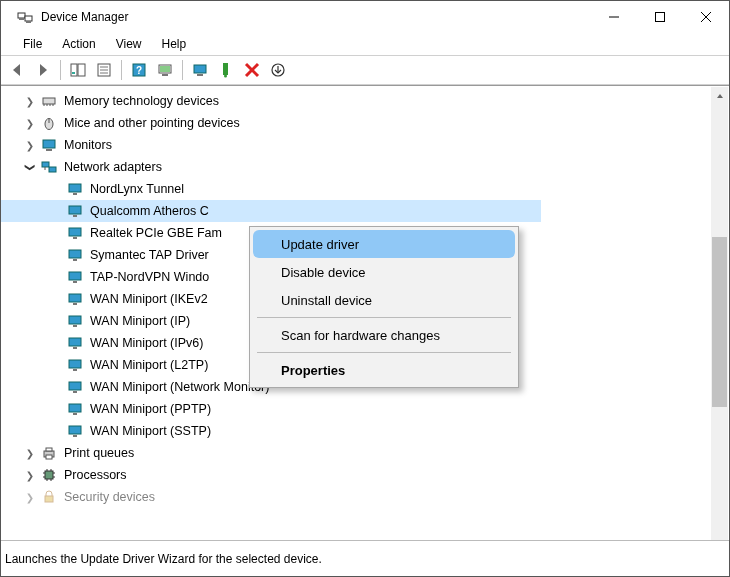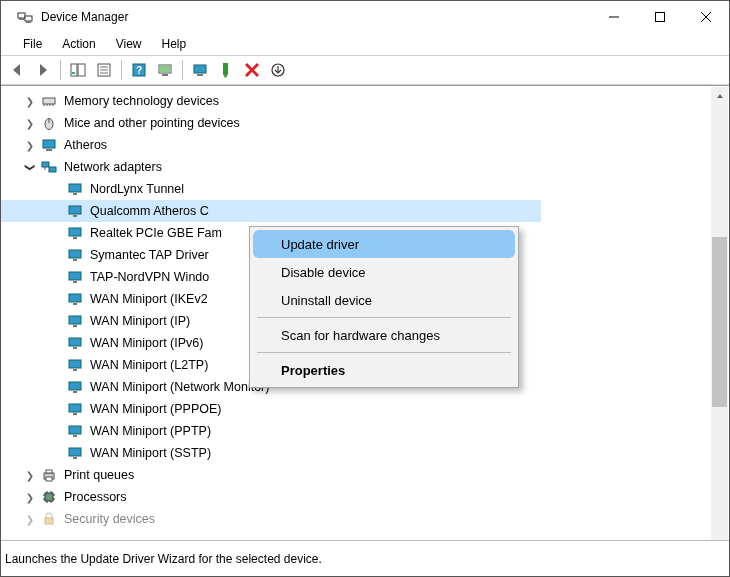--- a/index.html
+++ b/index.html
@@ -309,21 +309,21 @@
           </svg></span>
       <span class="item-label">Mice and other pointing devices</span>
     </div>
 
     <div class="tree-item level1">
       <span class="expander">❯</span>
       <span class="device-icon"><svg width="16" height="16">
             <rect x="2" y="3" width="12" height="8" fill="#39c" stroke="#166"></rect>
             <rect x="5" y="12" width="6" height="2" fill="#777"></rect>
           </svg></span>
-      <span class="item-label">Atheros</span>
+      <span class="item-label">Monitors</span>
     </div>
 
     <div class="tree-item level1">
       <span class="expander" style="transform:rotate(90deg);color:#333">❯</span>
       <span class="device-icon"><svg width="16" height="16">
             <rect x="1" y="3" width="7" height="5" fill="#39c" stroke="#166"></rect>
             <rect x="8" y="8" width="7" height="5" fill="#39c" stroke="#166"></rect>
             <line x1="4" y1="8" x2="4" y2="11" stroke="#555"></line>
             <line x1="4" y1="11" x2="11" y2="11" stroke="#555" style="display:none"></line>
           </svg></span>
@@ -403,27 +403,20 @@
     </div>
 
     <div class="tree-item level3">
       <span class="device-icon"><svg width="16" height="16">
             <rect x="2" y="3" width="12" height="8" fill="#39c" stroke="#166"></rect>
             <rect x="6" y="12" width="4" height="2" fill="#777"></rect>
           </svg></span>
       <span class="item-label">WAN Miniport (Network Monitor)</span>
     </div>
 
-    <div class="tree-item level3">
-      <span class="device-icon"><svg width="16" height="16">
-            <rect x="2" y="3" width="12" height="8" fill="#39c" stroke="#166"></rect>
-            <rect x="6" y="12" width="4" height="2" fill="#777"></rect>
-          </svg></span>
-      <span class="item-label">WAN Miniport (PPPOE)</span>
-    </div>
 
     <div class="tree-item level3">
       <span class="device-icon"><svg width="16" height="16">
             <rect x="2" y="3" width="12" height="8" fill="#39c" stroke="#166"></rect>
             <rect x="6" y="12" width="4" height="2" fill="#777"></rect>
           </svg></span>
       <span class="item-label">WAN Miniport (PPTP)</span>
     </div>
 
     <div class="tree-item level3">

